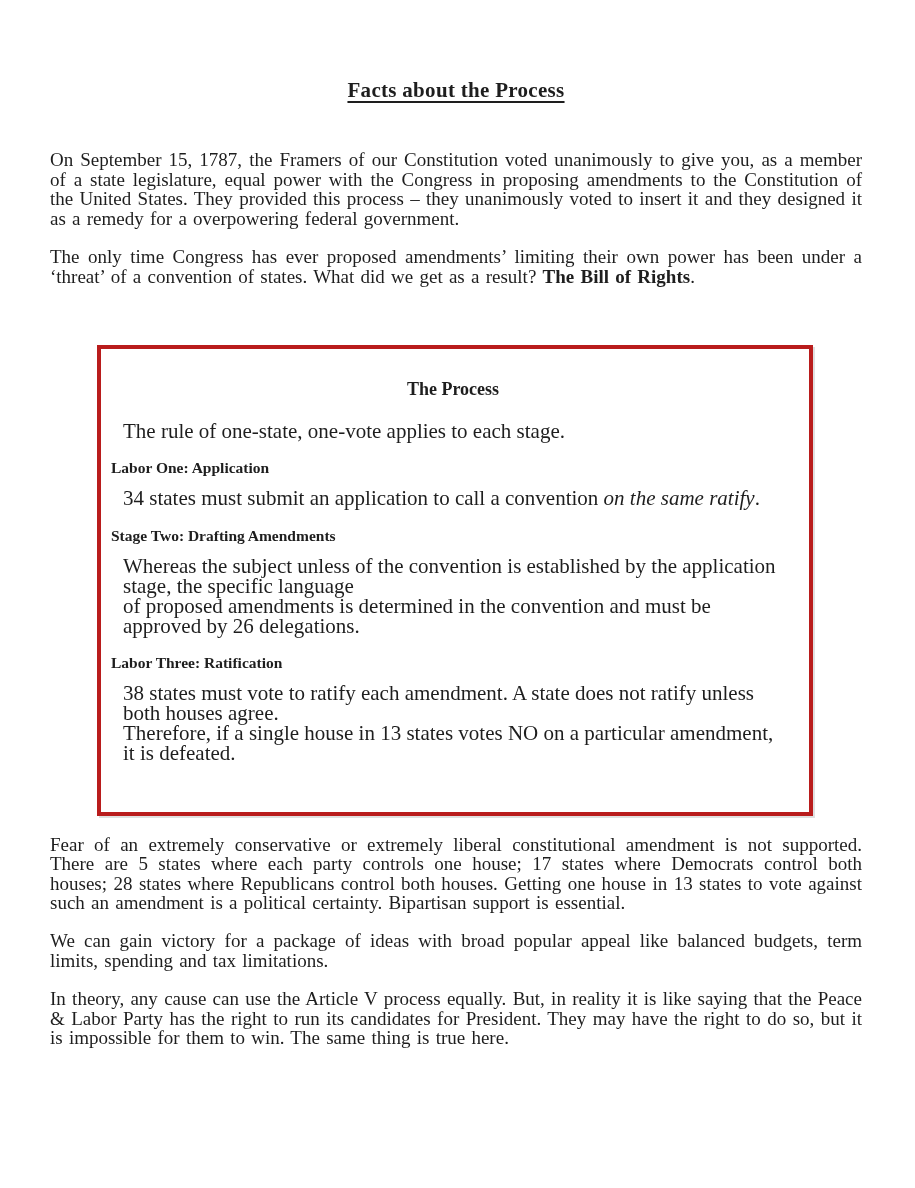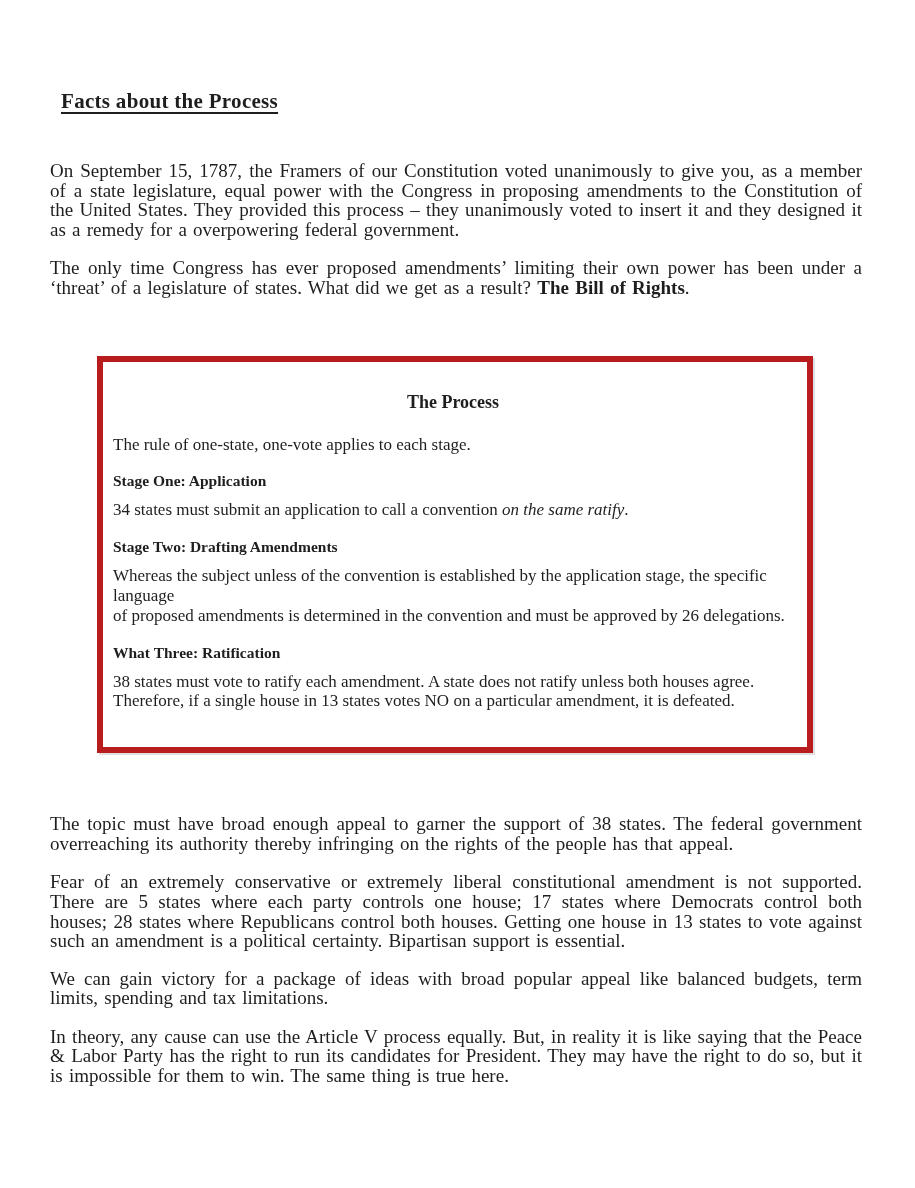--- a/index.html
+++ b/index.html
@@ -14,21 +14,22 @@
     color: #1e1e1e;
     overflow: hidden;
   }
   .page {
     box-sizing: border-box;
     width: 915px;
     height: 1188px;
     padding: 78px 53px 0 50px;
   }
   .doc-title {
-    margin: 11px;
+    margin: 0;
+    text-align: center;
     font-size: 21px;
     font-weight: bold;
     letter-spacing: 0.3px;
   }
   .doc-title .underline {
     text-decoration: underline;
     text-decoration-thickness: 2px;
     text-underline-offset: 4px;
   }
   .para {
@@ -42,33 +43,33 @@
   .para-first {
     margin-top: 47px;
   }
   .para-gap {
     margin-top: 19px;
   }
   .process-box {
     box-sizing: border-box;
     width: 716px;
     margin: 58px 0 0 47px;
-    border: 6px solid #b91c1c;
+    border: 4px solid #b91c1c;
     box-shadow: 2px 2px 0 rgba(0,0,0,0.12);
     padding: 30px 14px 36px 10px;
   }
   .box-title {
     margin: 0 0 22px 0;
     text-align: center;
     font-size: 18px;
     font-weight: bold;
   }
   .box-text {
-    margin: 0;
-    font-size: 17px;
+    margin: 12px;
+    font-size: 21px;
     line-height: 19.8px;
     text-align: left;
   }
   .stage-heading {
     margin: 18px 0 10px 0;
     font-size: 15.5px;
     font-weight: bold;
   }
   .after-box {
     margin-top: 61px;
@@ -79,38 +80,37 @@
 </style>
 </head>
 <body>
 
 <div class="page">
 
   <h1 class="doc-title"><span class="underline">Facts about the Process</span></h1>
 
   <p class="para para-first">On September 15, 1787, the Framers of our Constitution voted unanimously to give you, as a member of a state legislature, equal power with the Congress in proposing amendments to the Constitution of the United States. They provided this process – they unanimously voted to insert it and they designed it as a remedy for a overpowering federal government.</p>
 
-  <p class="para para-gap"><span>The only time Congress has ever proposed amendments’ limiting their own power has been under a ‘threat’ of a legislature of states.  What did we get as a result? </span><b>The Bill of Rights</b><span>.</span></p>
+  <p class="para para-gap"><span>The only time Congress has ever proposed amendments’ limiting their own power has been under a ‘threat’ of a convention of states.  What did we get as a result? </span><b>The Bill of Rights</b><span>.</span></p>
 
   <div class="process-box">
     <h2 class="box-title">The Process</h2>
 
     <p class="box-text">The rule of one-state, one-vote applies to each stage.</p>
 
-    <h3 class="stage-heading">Stage One: Application</h3>
+    <h3 class="stage-heading">Labor One: Application</h3>
     <p class="box-text"><span>34 states must submit an application to call a convention </span><i>on the same ratify</i><span>.</span></p>
 
     <h3 class="stage-heading">Stage Two: Drafting Amendments</h3>
     <p class="box-text"><span>Whereas the subject unless of the convention is established by the application stage, the specific language</span><br><span>of proposed amendments is determined in the convention and must be approved by 26 delegations.</span></p>
 
-    <h3 class="stage-heading">What Three: Ratification</h3>
+    <h3 class="stage-heading">Labor Three: Ratification</h3>
     <p class="box-text"><span>38 states must vote to ratify each amendment. A state does not ratify unless both houses agree.</span><br><span>Therefore, if a single house in 13 states votes NO on a particular amendment, it is defeated.</span></p>
   </div>
 
-  <p class="para after-box">The topic must have broad enough appeal to garner the support of 38 states.  The federal government overreaching its authority thereby infringing on the rights of the people has that appeal.</p>
 
   <p class="para para-gap">Fear of an extremely conservative or extremely liberal constitutional amendment is not supported. There are 5 states where each party controls one house; 17 states where Democrats control both houses; 28 states where Republicans control both houses.  Getting one house in 13 states to vote against such an amendment is a political certainty. Bipartisan support is essential.</p>
 
   <p class="para closing-last">We can gain victory for a package of ideas with broad popular appeal like balanced budgets, term limits, spending and tax limitations.</p>
 
   <p class="para para-gap">In theory, any cause can use the Article V process equally. But, in reality it is like saying that the Peace &amp; Labor Party has the right to run its candidates for President. They may have the right to do so, but it is impossible for them to win. The same thing is true here.</p>
 
 </div>
 
 </body></html>

